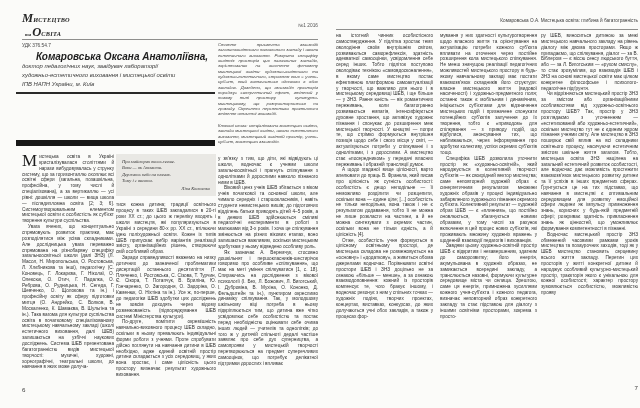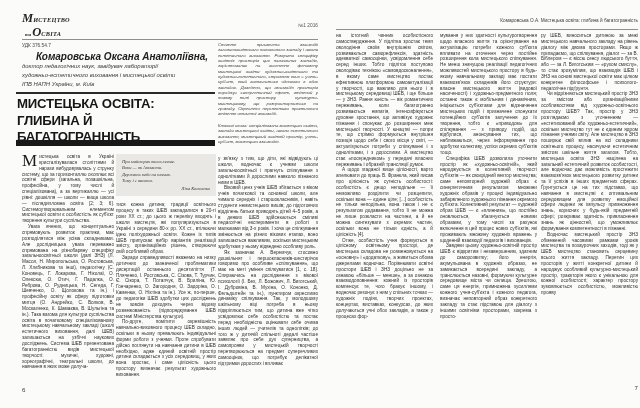--- a/index.html
+++ b/index.html
@@ -82,24 +82,20 @@
   <div id="author-name">Комаровська Оксана Анатоліївна,</div>
 
   <div id="author-desc">
     <div>доктор педагогічних наук, завідувач лабораторії</div>
     <div>художньо-естетичного виховання і мистецької освіти</div>
     <div>ІПВ НАПН України, м. Київ</div>
   </div>
 
   <div id="rule-title-top" class="hrule"></div>
 
-  <div id="title">
-    <div>МИСТЕЦЬКА ОСВІТА:</div>
-    <div>ГЛИБИНА Й БАГАТОГРАННІСТЬ</div>
-  </div>
 
   <div id="bar-title-bottom"></div>
 
   <div id="lcol1" class="col body-text">
     <p><span class="dropcap">М</span><span>истецька освіта в Україні кристалізувалася століттями й нарази вибудовувалась у струнку систему, що за горизонталлю охоплює всі освітні сфери (загальна, позашкільна, професійна, у тому числі й спеціалізована), а за вертикаллю — усі рівні: дошкілля — школи — вища школа — післядипломна освіта [2; 3; 6]. Системоутворювальним елементом мистецької освіти є особистість як суб'єкт творення культури суспільства.</span></p>
     <p class="ind">Увага вчених, що концептуально спрямовують розвиток практики, має розподілятися між усіма складниками. Але дослідницька увага переважно спрямована на різнобарвну специфіку загальноосвітньої школи (далі ЗНЗ) (Л. Масол, Н. Миропольська, О. Ростовська, Л. Хлєбникова та інші), педагогічну (С. Коновець, Г. Локарєва, Г. Ніколаї, О. Олексюк, О. Отич, Г. Падалка, О. Реброва, О. Рудницька, Н. Сегеда, Г. Шевченко, О. Щолокова та ін.) і професійну освіту як сферу підготовки митця (О. Андрейко, С. Волков, В. Москаленко, К. Шамаєва, В. Шульгіна та ін.). Така вагома для культури суспільства освіта в початковому спеціалізованому мистецькому навчальному закладі (школі естетичного виховання, далі ШЕВ) залишається на узбіччі наукових досліджень. Система ШЕВ презентована багатогранністю видів мистецької творчості: музичні, художні, хореографічні, театральні школи, до навчання в яких може долуча-</p>
   </div>
 
   <div id="lcol2" class="col body-text">
     <div id="epigraph">

